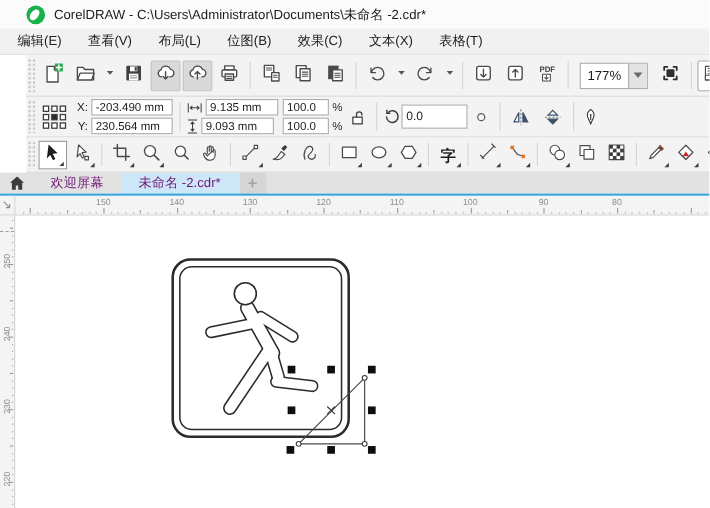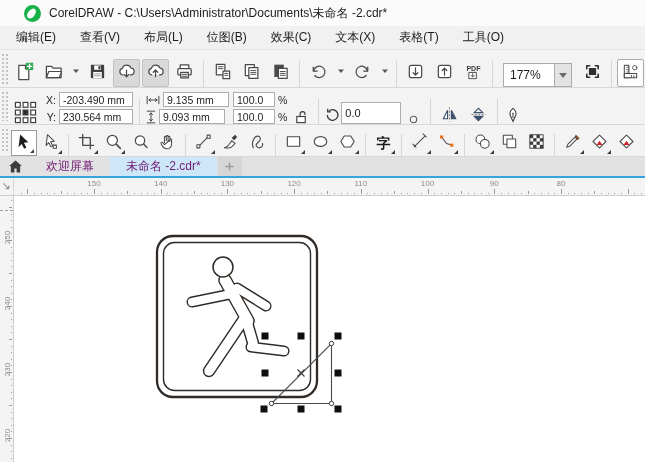--- a/index.html
+++ b/index.html
@@ -11,21 +11,21 @@
   .titlebar { height:26px; background:#fbfbfb; display:flex; align-items:center; padding-left:24px; gap:8px; flex:none; }
   .app-logo { width:17px; height:17px; border-radius:50%; background:#17b24a; position:relative; flex:none; }
   .app-logo::after { content:""; position:absolute; left:4px; top:3px; width:7px; height:11px; border-radius:60% 60% 60% 60%/70% 70% 60% 60%; background:#fff; transform:rotate(38deg); }
   .title-text { font-size:12px; color:#1c1c1c; white-space:nowrap; }
 
   
   .menubar { height:24px; background:#f1f1f1; border-bottom:1px solid #e3e3e3; display:flex; align-items:stretch; padding-left:4px; flex:none; }
   .menu-item { font-size:12px; color:#1c1c1c; padding:0 12px; display:flex; align-items:center; cursor:default; }
 
   
-  .bar { background:#f3f3f3; border-bottom:1px solid #d8d8d8; display:flex; align-items:flex-end; flex:none; position:relative; }
+  .bar { background:#f3f3f3; border-bottom:1px solid #d8d8d8; display:flex; align-items:center; flex:none; position:relative;margin-left:24px; }
   .grip { width:7px; align-self:stretch; margin:3px 2px 3px 1px;
           background-image:radial-gradient(#c3c3c3 1px, transparent 1.2px); background-size:4px 4px; flex:none; }
   .sep { width:1px; height:70%; background:#d5d5d5; margin:0 4px; flex:none; }
 
   
   .toolbar { height:38px; }
   .tb-btn { width:27px; height:28px; display:flex; align-items:center; justify-content:center; border:1px solid transparent; border-radius:2px; margin:0 1px; flex:none; }
   .tb-btn.pressed { background:#d9d9d9; border-color:#c2c2c2; }
   .tb-btn.narrow { width:13px; }
   .tb-btn.boxed { border-color:#ababab; background:#fdfdfd; }
@@ -87,21 +87,20 @@
   </div>
 
   <div class="menubar">
       <div class="menu-item">编辑(E)</div>
       <div class="menu-item">查看(V)</div>
       <div class="menu-item">布局(L)</div>
       <div class="menu-item">位图(B)</div>
       <div class="menu-item">效果(C)</div>
       <div class="menu-item">文本(X)</div>
       <div class="menu-item">表格(T)</div>
-      <div class="menu-item">工具(O)</div>
     </div>
 
   <div class="bar toolbar">
     <div class="grip"></div>
   <div class="tb-btn">
         <span><svg width="19" height="19" viewBox="0 0 20 20" fill="none" stroke="#4a4a4a" stroke-width="1.3" stroke-linecap="round" stroke-linejoin="round">
             <path d="M4 3.5h7l3.5 3.5v11.5H4z" fill="#fff"></path>
             <path d="M11 3.5V7h3.5"></path>
             <rect x="11.5" y="0.8" width="7.6" height="7.6" fill="#2fa84f" stroke="none"></rect>
             <path d="M15.3 2.3v4.6M13 4.6h4.6" stroke="#fff" stroke-width="1.4"></path>

